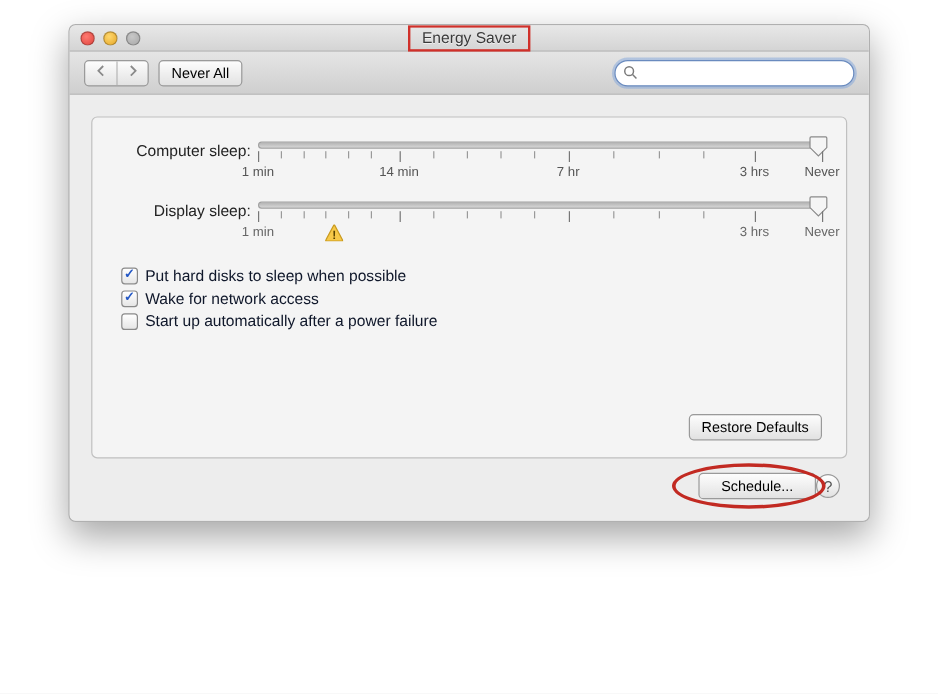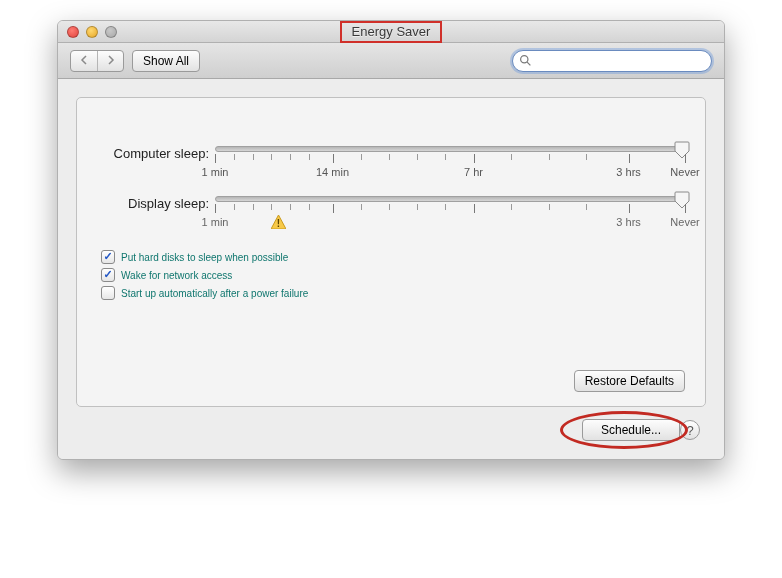--- a/index.html
+++ b/index.html
@@ -93,21 +93,21 @@
   .content {
     padding: 18px 18px 14px;
     background: #ededed;
   }
   .panel {
     border: 1px solid #c0c0c0;
     border-radius: 5px;
     background: #f4f4f4;
     padding: 20px 20px 14px;
   }
-  .slider-row { display: flex; align-items: flex-start; margin-bottom: 10px; margin-top: 28px; }
+  .slider-row { display: flex; align-items: flex-start; margin-bottom: 10px; }
   .slabel { width: 118px; text-align: right; padding-right: 6px; padding-top: 0; font-size: 13px; color: #222; }
   .scontrol { flex: 1; position: relative; }
   .track {
     height: 6px; border-radius: 3px;
     background: linear-gradient(#b5b5b5, #d6d6d6);
     border: 1px solid #a0a0a0;
     position: relative;
   }
   .ticks { position: relative; height: 12px; margin-top: 2px; }
   .tick { position: absolute; top: 0; width: 1px; height: 6px; background: #999; }
@@ -115,21 +115,21 @@
   .thumb {
     position: absolute; top: -6px; width: 16px; height: 18px; right: -6px;
   }
   .thumb svg { display:block; }
   .ticklabels { position: relative; height: 14px; font-size: 11px; color: #555; margin-top: 0; }
   .ticklabels span { position: absolute; transform: translateX(-50%); white-space: nowrap; }
   .warnrow { position: relative; height: 16px; font-size: 11px; color: #666; }
   .warnrow .warn-icon { position: absolute; top: -1px; }
   .warnrow .warn-text { position: absolute; top: 0; }
   .checks { margin-top: 18px; margin-left: 4px; }
-  .checks label { display: flex; align-items: center; gap: 6px; font-size: 10px; color: #0f766e; margin-bottom: 4px; }
+  .checks label { display: flex; align-items: center; gap: 6px; font-size: 13px; color: #0f172a; margin-bottom: 4px; }
   .chk { width: 14px; height: 14px; border: 1px solid #8a8a8a; border-radius: 3px; background: linear-gradient(#fff,#e6e6e6); display:inline-flex; align-items:center; justify-content:center; }
   .chk.checked::after {
     content: "✓"; font-size: 11px; font-weight: bold; color: #2458c5;
     position: relative; top: -1px;
   }
   .panel-footer { display:flex; justify-content:flex-end; margin-top: 70px; }
   .footer { display:flex; justify-content:flex-end; align-items:center; gap:0; padding: 12px 6px 4px; position: relative; }
   .circle-hl {
     position: absolute;
     border: 3px solid #c22a22;
@@ -168,21 +168,21 @@
         <svg width="10" height="10" viewBox="0 0 10 10">
             <path d="M7 1 L3 5 L7 9" fill="none" stroke="#8a8a8a" stroke-width="1.5"></path>
           </svg>
       </button>
       <button>
         <svg width="10" height="10" viewBox="0 0 10 10">
             <path d="M3 1 L7 5 L3 9" fill="none" stroke="#8a8a8a" stroke-width="1.5"></path>
           </svg>
       </button>
     </div>
-    <button class="btn">Show All</button>
+    <button class="btn">Never All</button>
     <div class="spacer"></div>
     <div class="search">
       <svg class="mag" viewBox="0 0 16 16">
         <circle cx="6.5" cy="6.5" r="4.5" fill="none" stroke="currentColor" stroke-width="1.5"></circle>
         <line x1="10" y1="10" x2="14" y2="14" stroke="currentColor" stroke-width="1.5"></line>
       </svg>
       <input type="text" placeholder="" style="">
     </div>
   </div>
 

